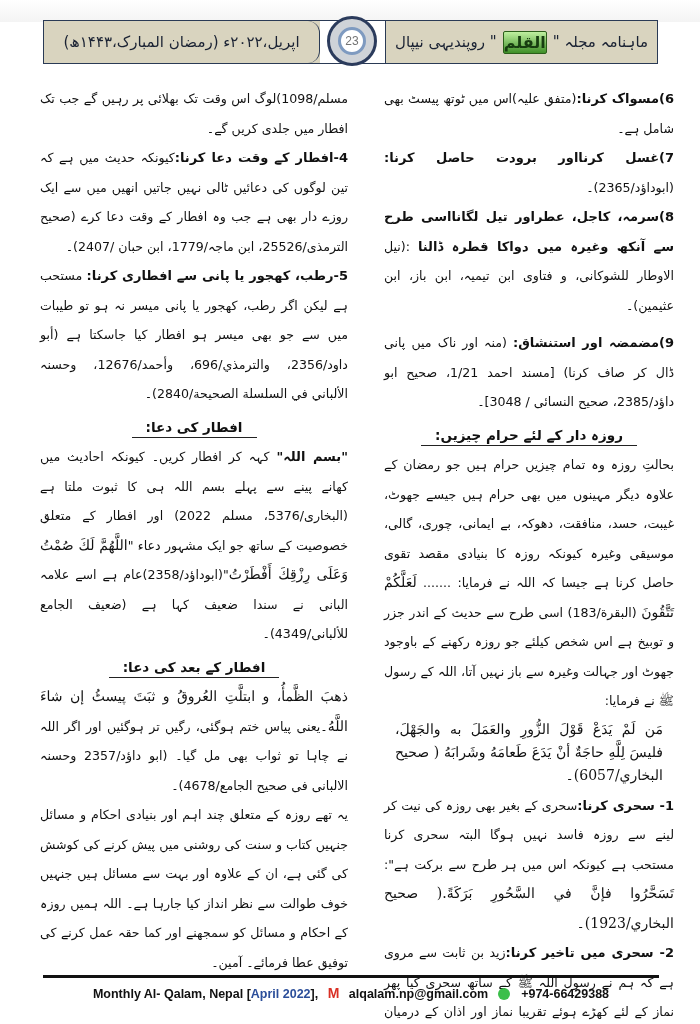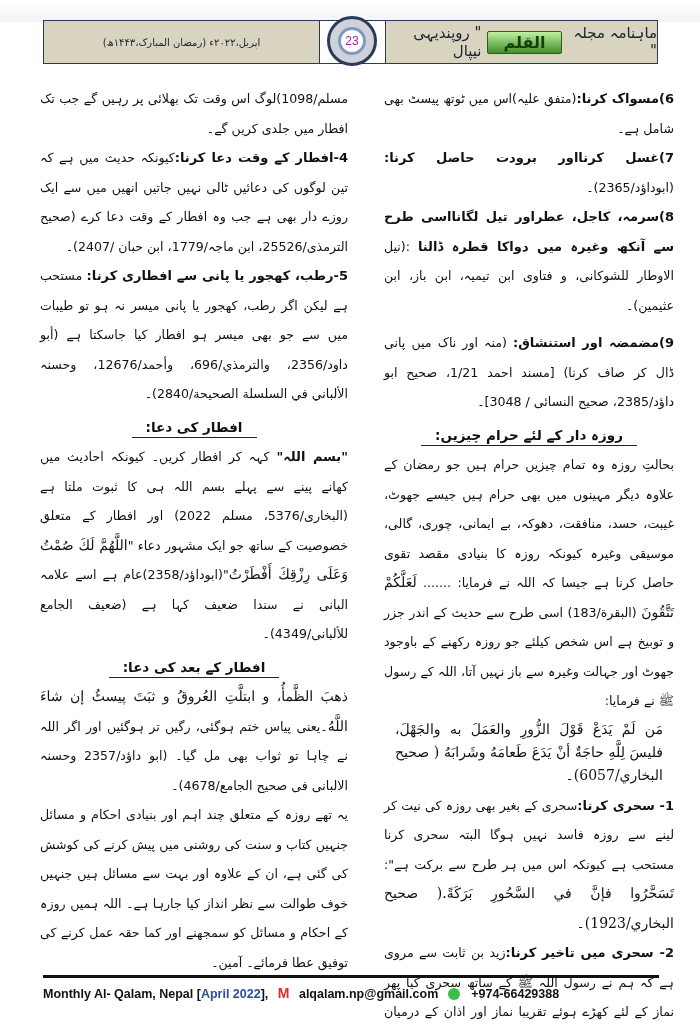--- a/index.html
+++ b/index.html
@@ -8,42 +8,42 @@
     font-family:"DejaVu Sans", sans-serif; color:#111;
   }
   .topshade { position:absolute; left:0; top:0; width:700px; height:22px; background:linear-gradient(#fff,#f4f4f4); }
   
   .header {
     position:absolute; left:43px; top:20px; width:615px; height:44px;
     border:1.5px solid #2a3a55; box-sizing:border-box; background:#d9d4bf;
     display:flex; direction:ltr;
   }
   .hcell { height:100%; display:flex; align-items:center; justify-content:center; box-sizing:border-box; }
-  .hdate { width:276px; border-right:1.5px solid #2a3a55; font-size:10px; direction:rtl; color:#1a2233; }
+  .hdate { width:276px; border-right:1.5px solid #2a3a55; font-size:15px; direction:rtl; color:#1a2233;border-radius:12px; }
   .hpage { width:66px; background:#fff; border-right:1.5px solid #2a3a55; position:relative; }
   .ring-outer { width:50px; height:50px; border-radius:50%; border:3px solid #2b3b5c; background:#cfd3d8; box-sizing:border-box; position:absolute; top:-5px; left:7px; display:flex; align-items:center; justify-content:center; }
-  .ring-inner { width:28px; height:28px; border-radius:50%; background:#fff; border:3px solid #7e9ac0; box-sizing:border-box; display:flex; align-items:center; justify-content:center; font-size:12px; color:#a21caf; font-family:"Liberation Sans", sans-serif; }
+  .ring-inner { width:28px; height:28px; border-radius:50%; background:#fff; border:3px solid #7e9ac0; box-sizing:border-box; display:flex; align-items:center; justify-content:center; font-size:12px; color:#737373; font-family:"Liberation Sans", sans-serif; }
   .htitle { flex:1; direction:rtl; font-size:15px; gap:6px; color:#1a2233; }
-  .logo { display:inline-block; padding:1px 15px; background:linear-gradient(#bff0a0,#3f8f28); color:#173d10; border:1px solid #2b5e1a; font-weight:bold; font-size:16px; border-radius:2px; }
+  .logo { display:inline-block; padding:1px 0; background:linear-gradient(#bff0a0,#3f8f28); color:#173d10; border:1px solid #2b5e1a; font-weight:bold; font-size:16px; border-radius:2px; }
 
   
   .col { position:absolute; top:84px; direction:rtl; text-align:justify; font-size:12.6px; line-height:29.5px; }
   .col-right { left:384px; width:290px; }
   .col-left { left:40px; width:308px; }
   .col p { margin:0; }
   .b { font-weight:bold; font-size:13px; }
   .ar { font-family:"DejaVu Serif", serif; font-size:14px; }
   .sec-head { text-align:center; margin:4px 0 0 0; }
   .sec-head span { font-weight:bold; font-size:13.5px; border-bottom:1.5px solid #222; padding:0 14px 2px;margin-top:28px; }
   .ar-block { font-family:"DejaVu Serif", serif; font-size:14px; line-height:23px; margin:2px 11px 4px; }
 
   
   .footline { position:absolute; left:43px; top:975px; width:616px; height:3px; background:#111; }
   .footer {
-    position:absolute; left:43px; top:985px; width:616px; 
+    position:absolute; left:43px; top:985px; width:616px; text-align:center;
     font-family:"Liberation Sans", sans-serif; font-size:12.5px; font-weight:bold; color:#111; direction:ltr;
   }
   .footer .blue { color:#2b4e9a; }
   .gmail { display:inline-block; color:#d93025; font-weight:bold; margin:0 6px; font-size:14px; }
   .wa { display:inline-block; width:12px; height:12px; border-radius:50%; background:#3bbf4a; vertical-align:middle; margin:0 8px 0 6px; position:relative; top:-1px; }
 </style>
 </head>
 <body>
 
 <div class="topshade"></div>

